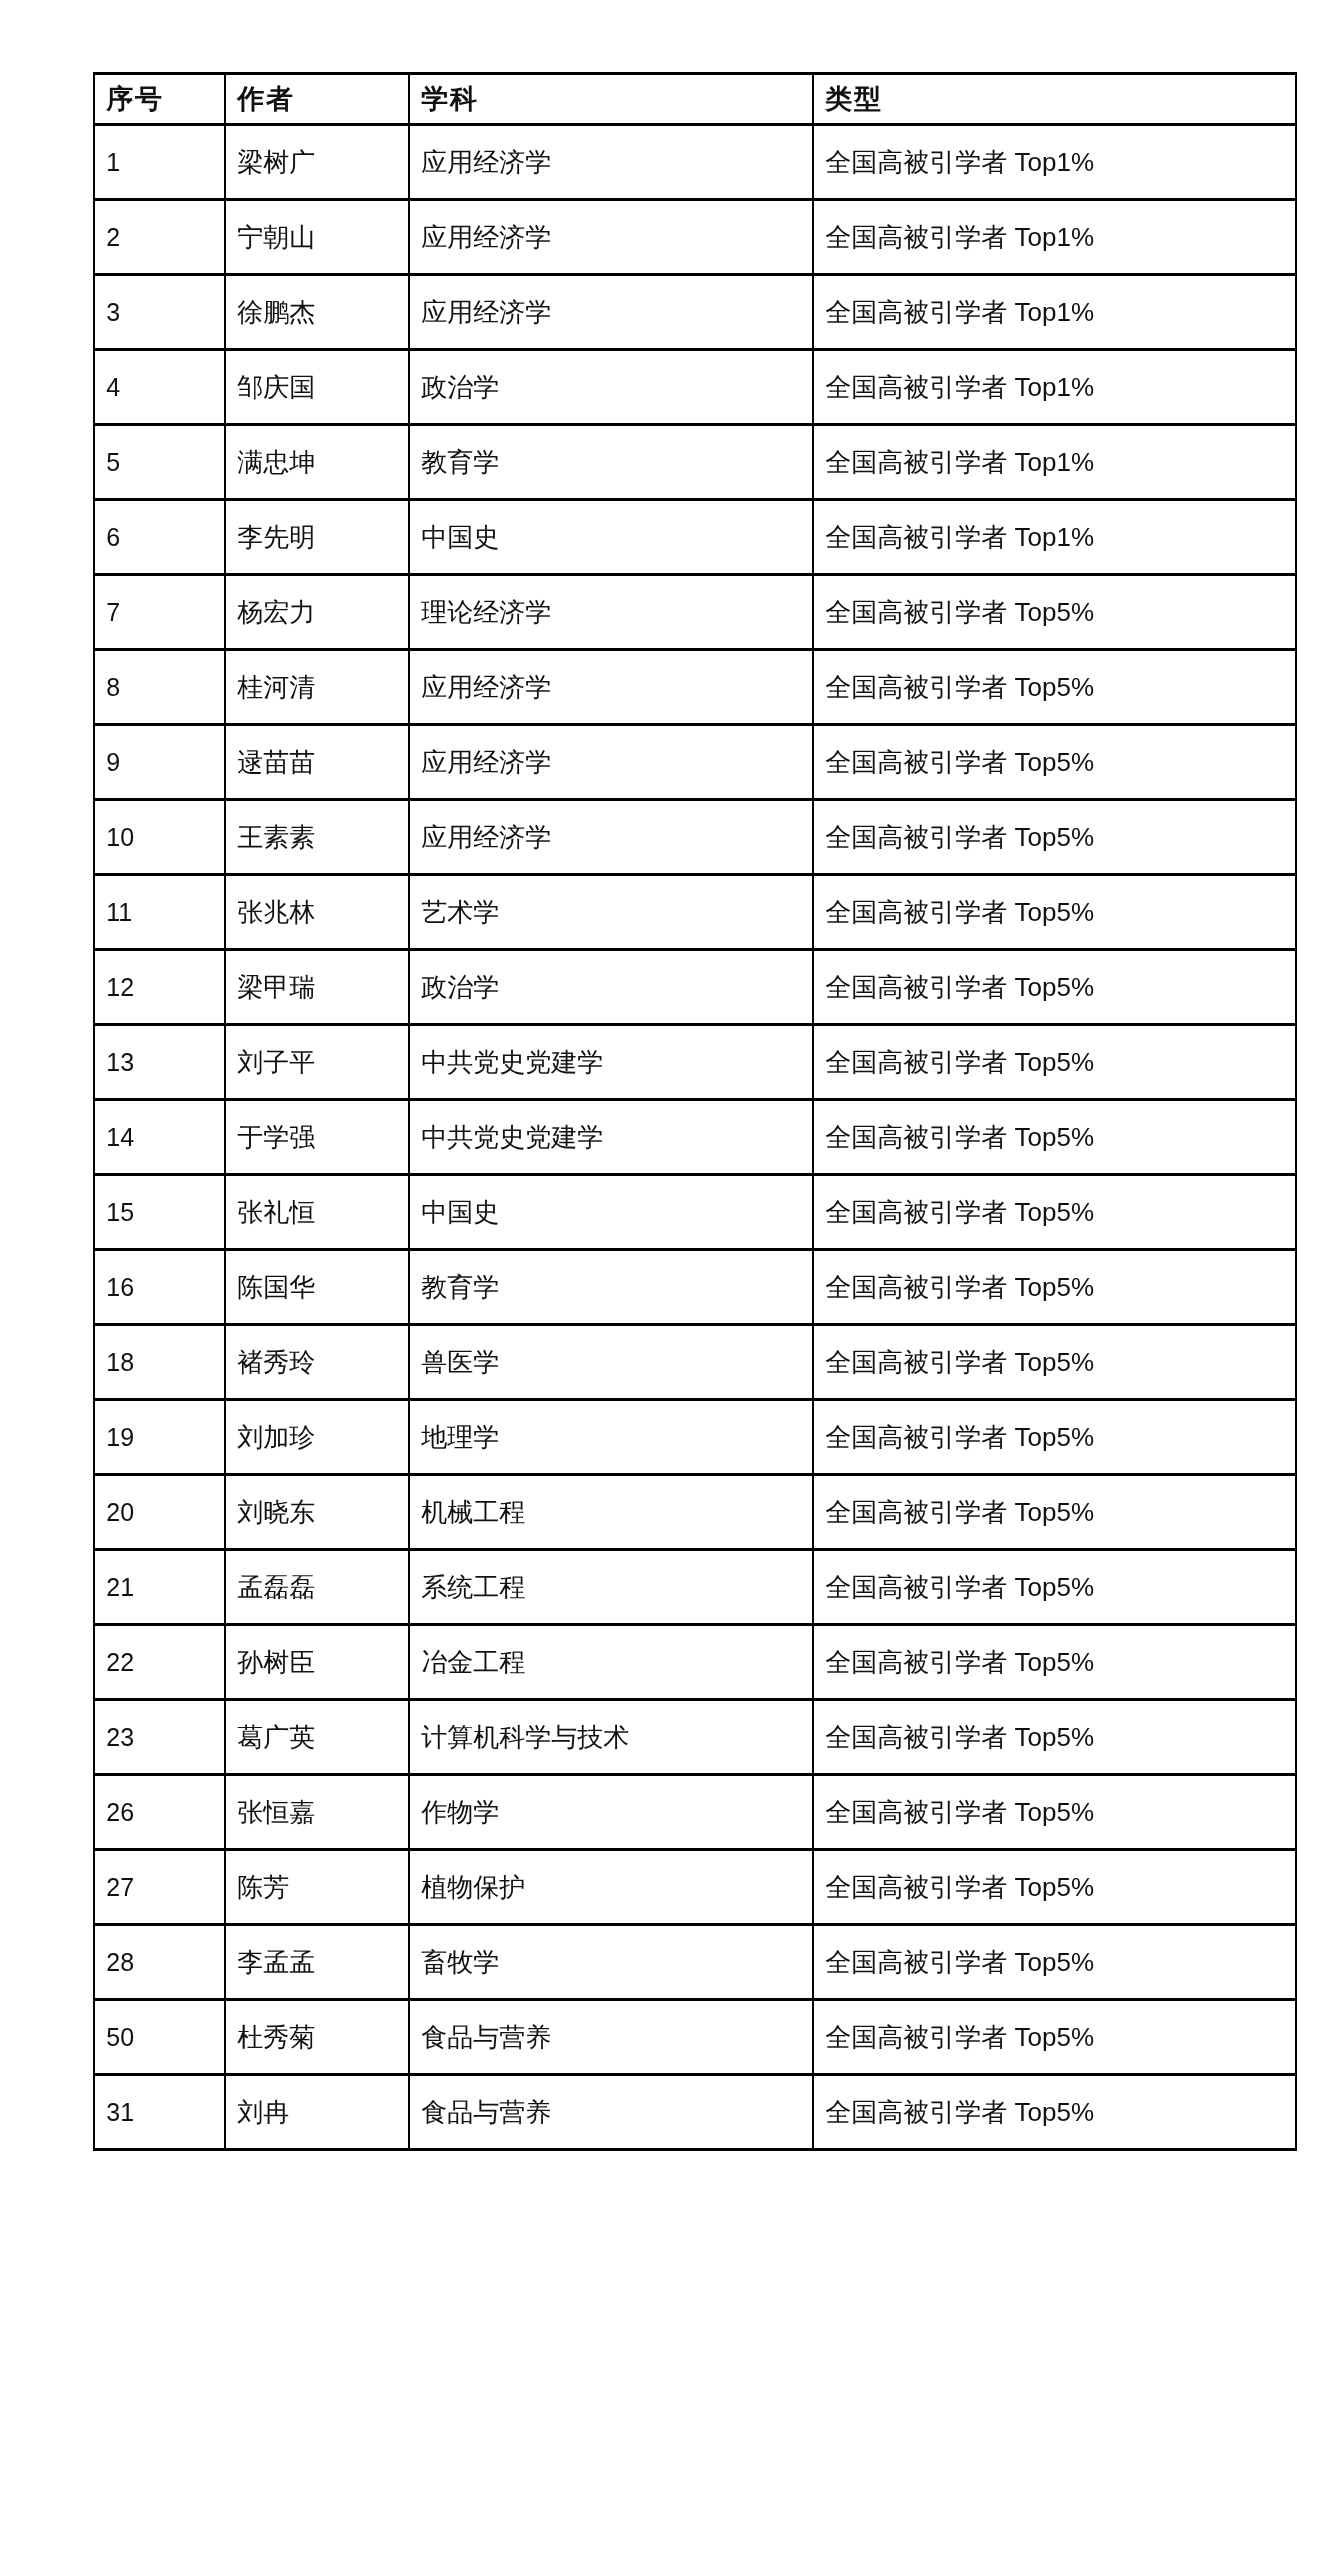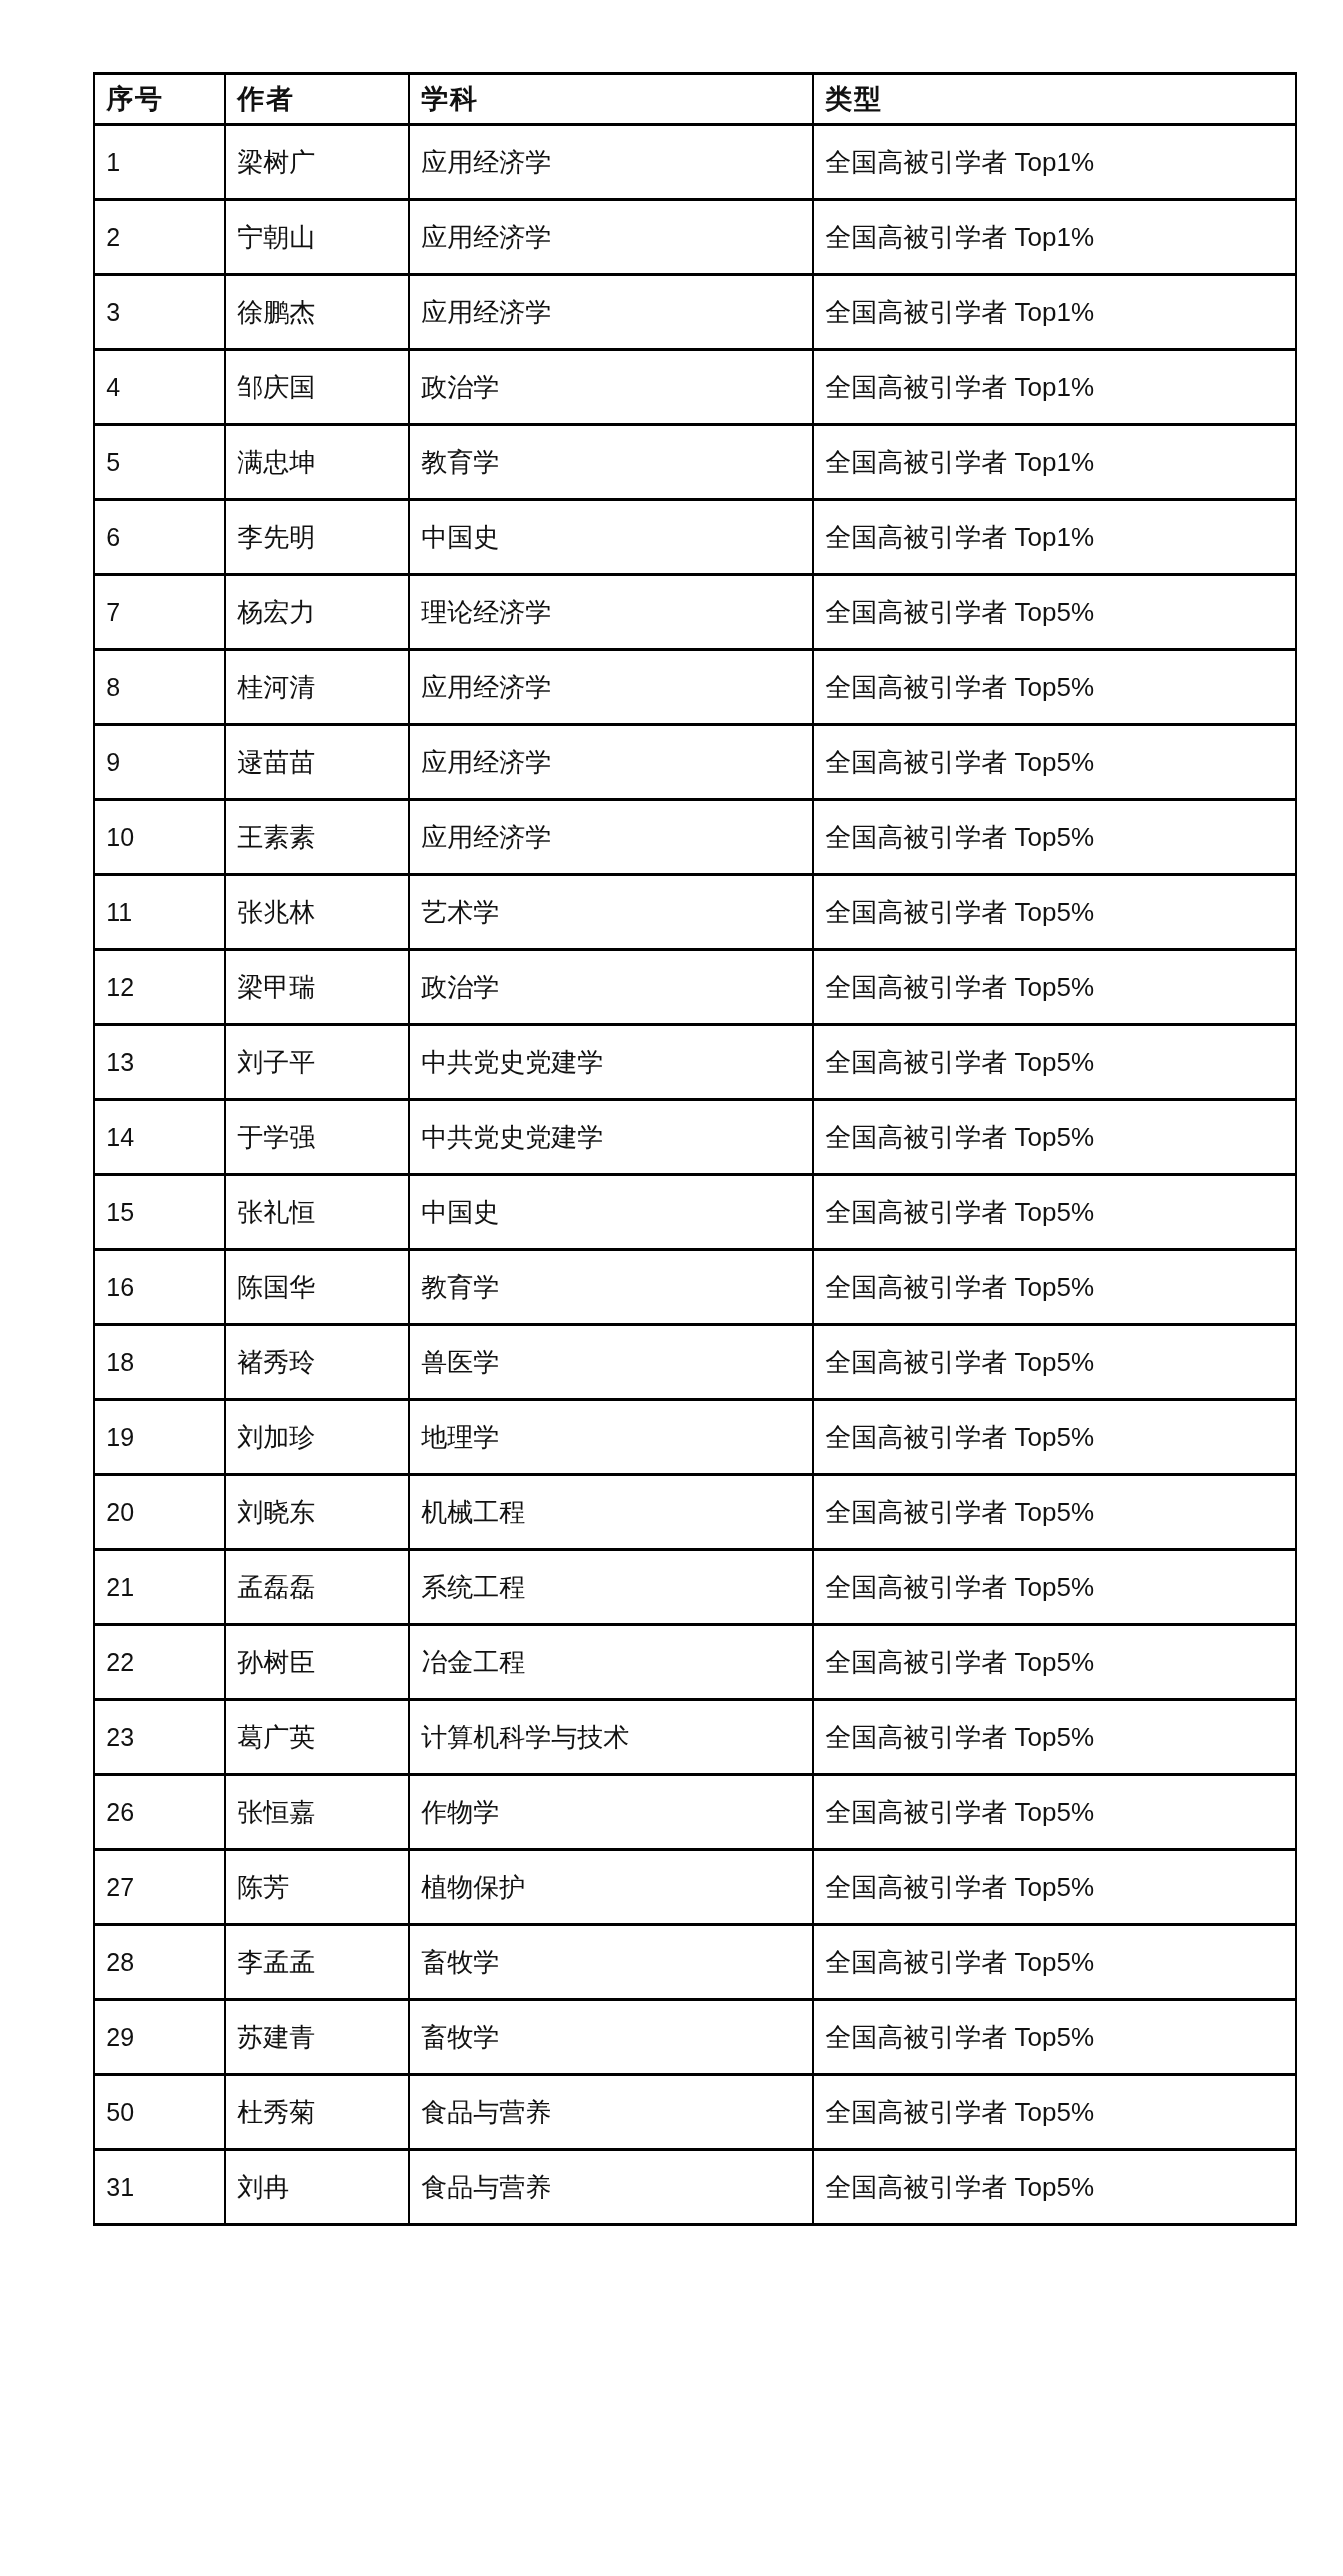--- a/index.html
+++ b/index.html
@@ -220,26 +220,20 @@
           <td>植物保护</td>
           <td>全国高被引学者 Top5%</td>
         </tr>
         <tr>
           <td class="num">28</td>
           <td>李孟孟</td>
           <td>畜牧学</td>
           <td>全国高被引学者 Top5%</td>
         </tr>
         <tr>
-          <td class="num">29</td>
-          <td>苏建青</td>
-          <td>畜牧学</td>
-          <td>全国高被引学者 Top5%</td>
-        </tr>
-        <tr>
           <td class="num">50</td>
           <td>杜秀菊</td>
           <td>食品与营养</td>
           <td>全国高被引学者 Top5%</td>
         </tr>
         <tr>
           <td class="num">31</td>
           <td>刘冉</td>
           <td>食品与营养</td>
           <td>全国高被引学者 Top5%</td>

